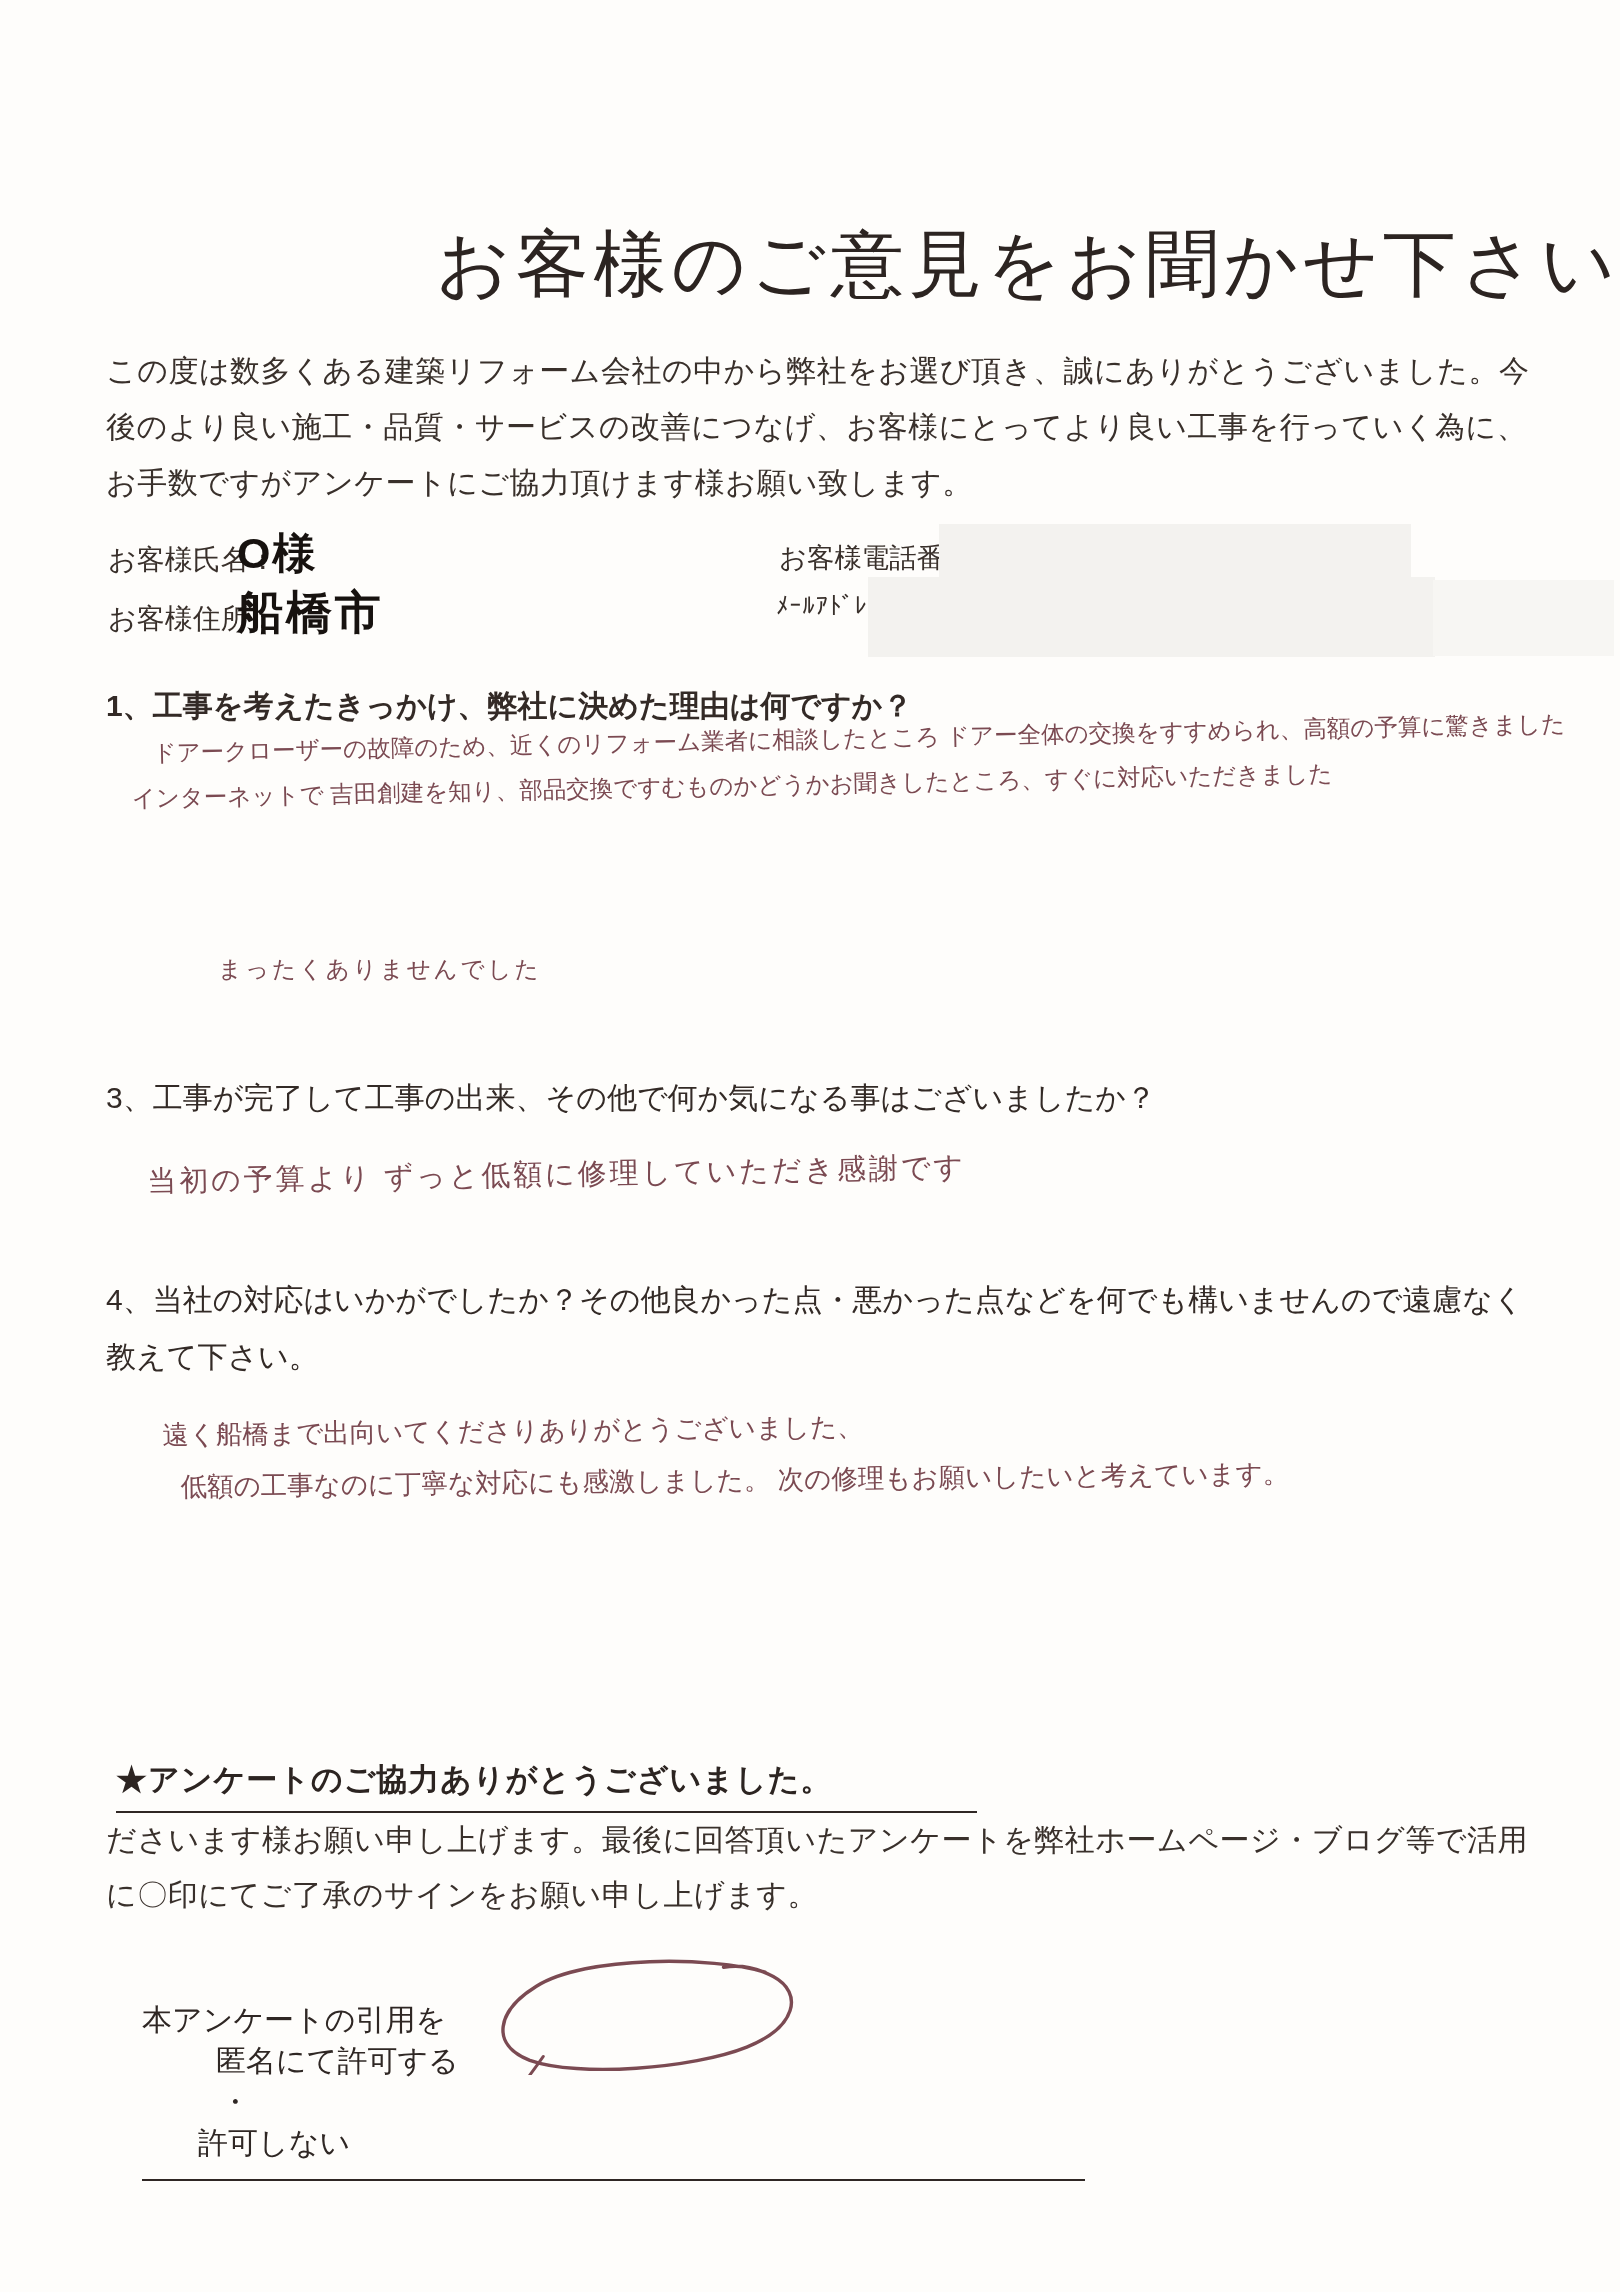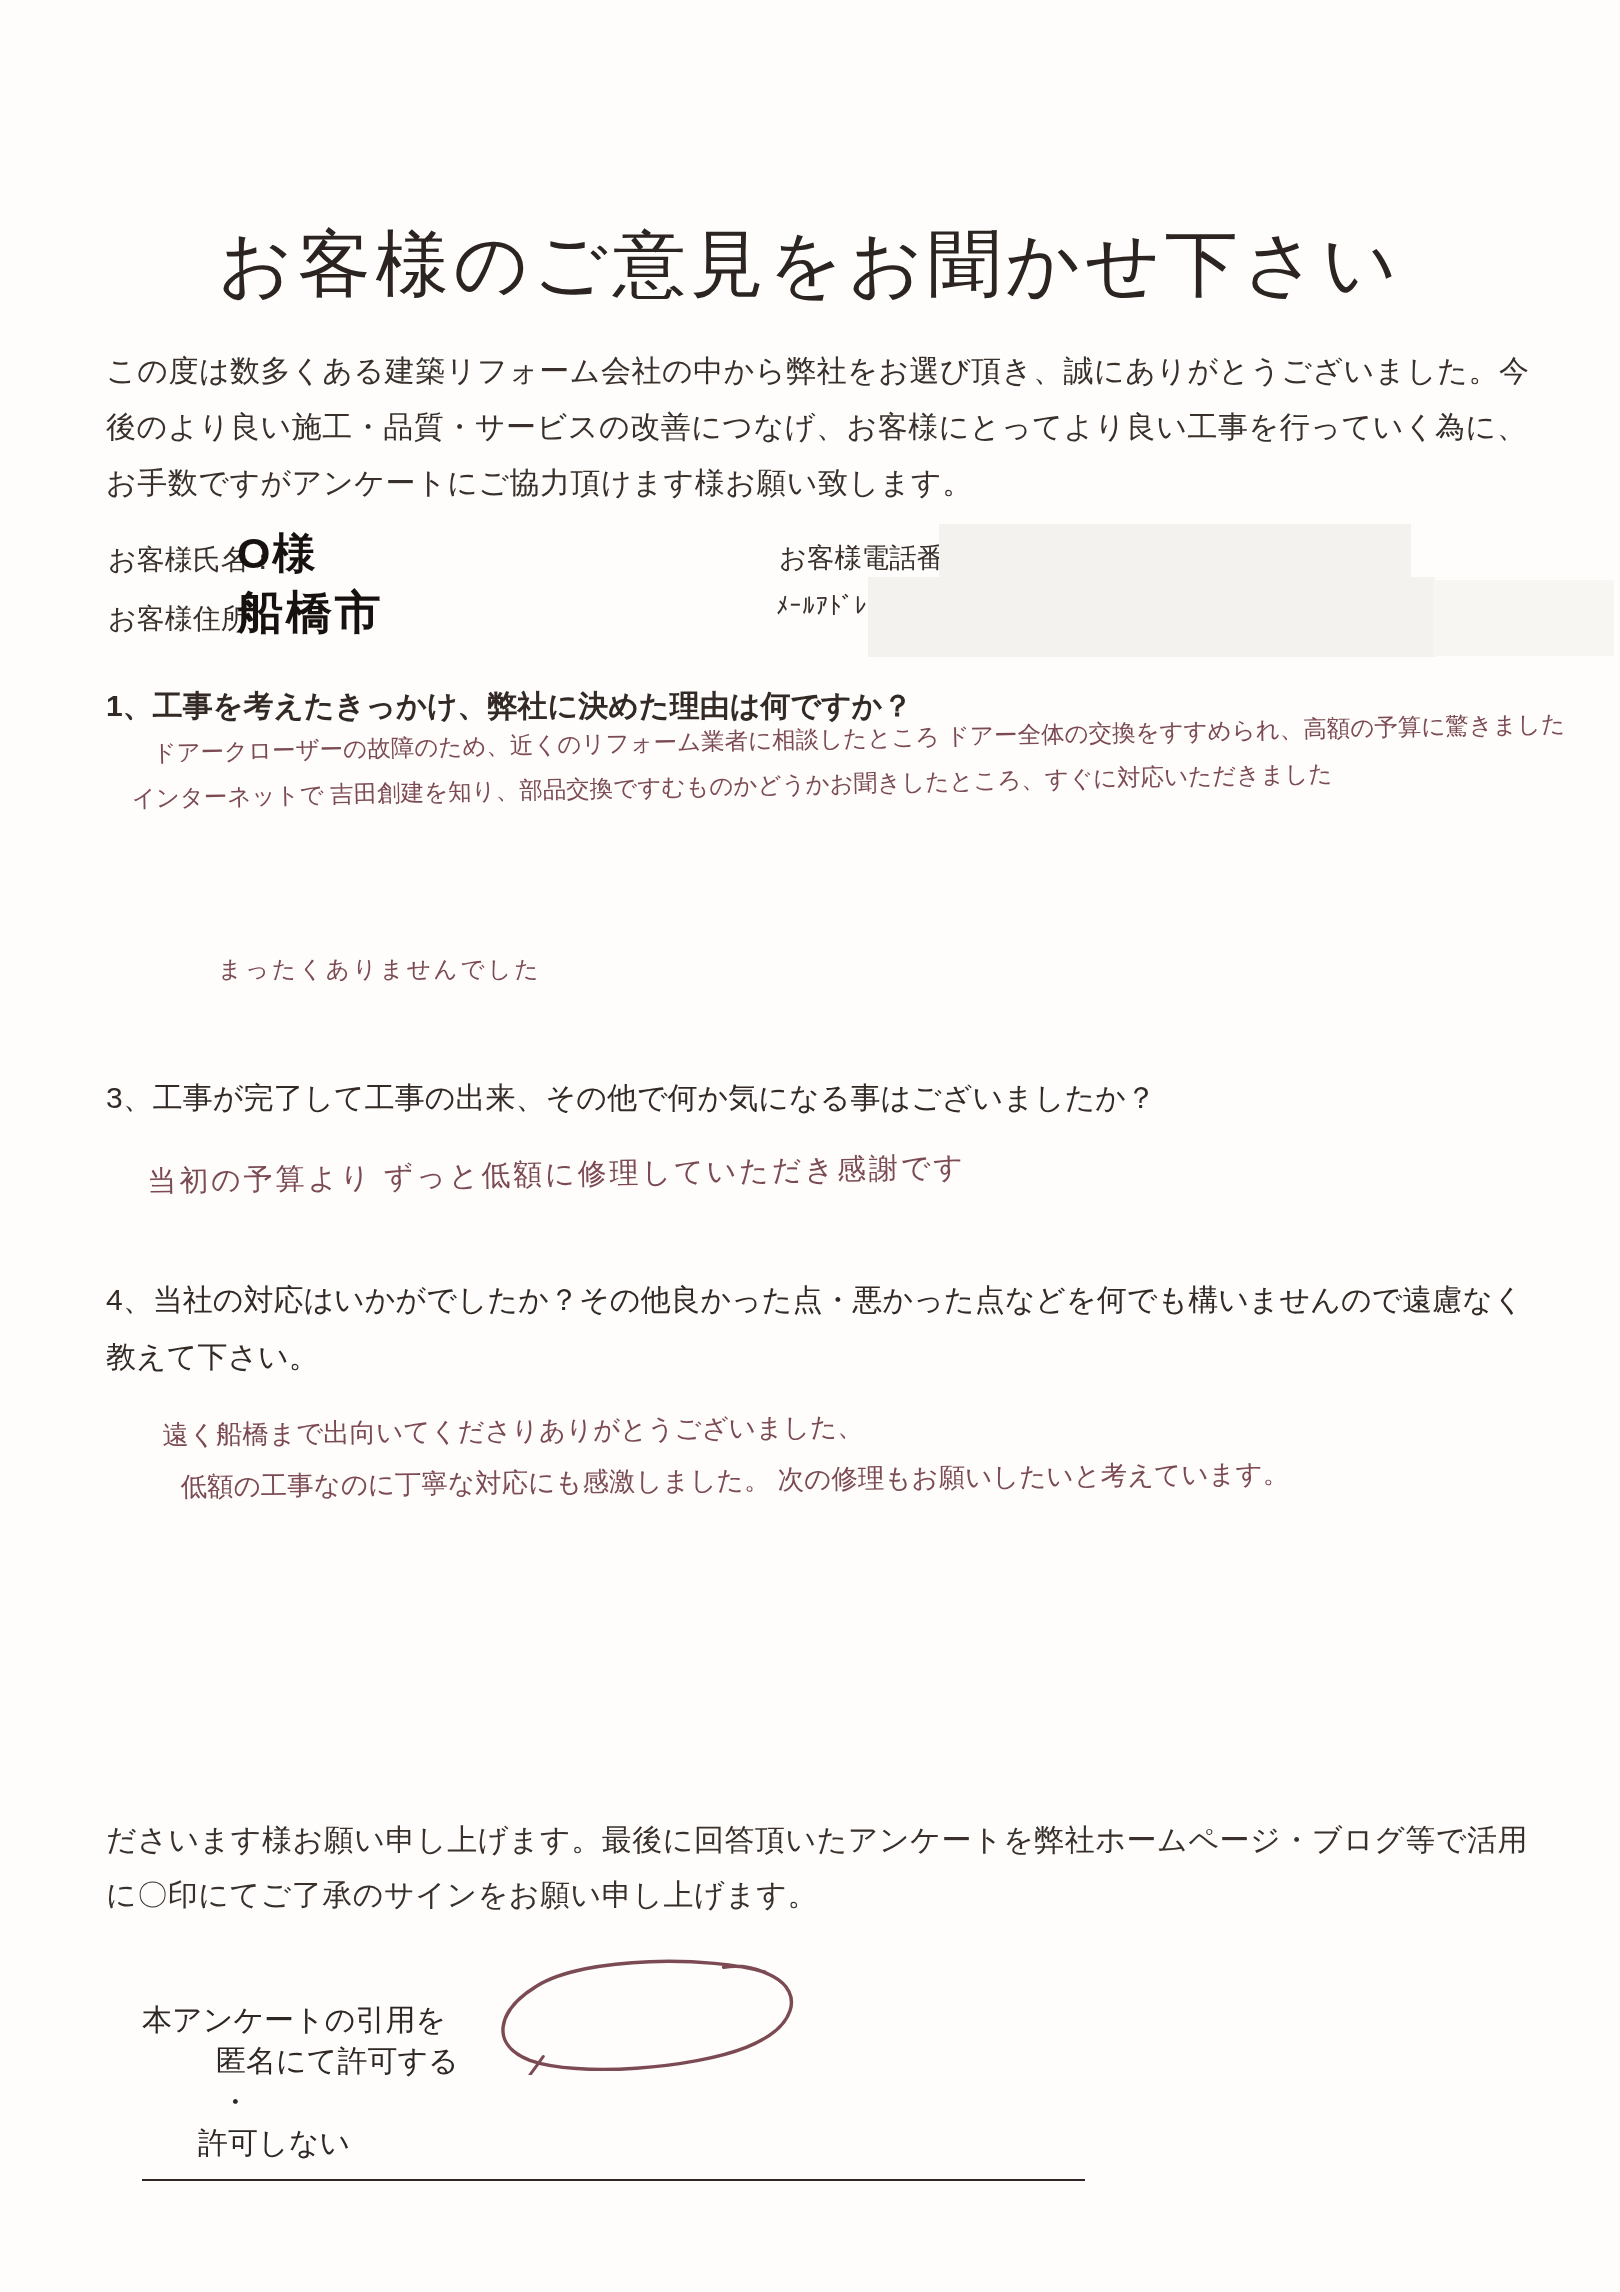--- a/index.html
+++ b/index.html
@@ -9,21 +9,21 @@
     margin:0 auto;
     background:#fefdfb;
     font-family:"Liberation Sans", sans-serif;
     color:#39302b;
     overflow:hidden;
   }
   .abs { position:absolute; }
 
   .title {
     left:0; right:0; top:216px;
-    text-align:center;
+    text-align:right;
     font-size:73px;
     letter-spacing:4.9px;
     color:#2c2421;
     white-space:nowrap;
   }
 
   .intro { left:106px; top:343px; width:1460px; font-size:30px; line-height:56px; letter-spacing:0.5px; }
   .intro .line { white-space:nowrap; }
 
   .label { color:#39302b; white-space:nowrap; }
@@ -115,20 +115,21 @@
 
   <div class="abs question q3">3、工事が完了して工事の出来、その他で何か気になる事はございましたか？</div>
   <div class="abs handwriting a3">当初の予算より ずっと低額に修理していただき感謝です</div>
 
   <div class="abs question wrap q4">4、当社の対応はいかがでしたか？その他良かった点・悪かった点などを何でも構いませんので遠慮なく教えて下さい。</div>
   <div class="abs handwriting a4">
     <div class="hl1">遠く船橋まで出向いてくださりありがとうございました、</div>
     <div class="hl2">低額の工事なのに丁寧な対応にも感激しました。 次の修理もお願いしたいと考えています。</div>
   </div>
 
+  <div class="abs footer-heading">★アンケートのご協力ありがとうございました。</div>
 
   <div class="abs footer-body">
     <div class="line">ださいます様お願い申し上げます。最後に回答頂いたアンケートを弊社ホームページ・ブログ等で活用</div>
     <div class="line">に〇印にてご了承のサインをお願い申し上げます。</div>
   </div>
 
   <div class="abs consent-line">
     <span class="consent-prefix">本アンケートの引用を</span>
     <span class="consent-allow">匿名にて許可する</span>
     <span class="consent-sep">・</span>

